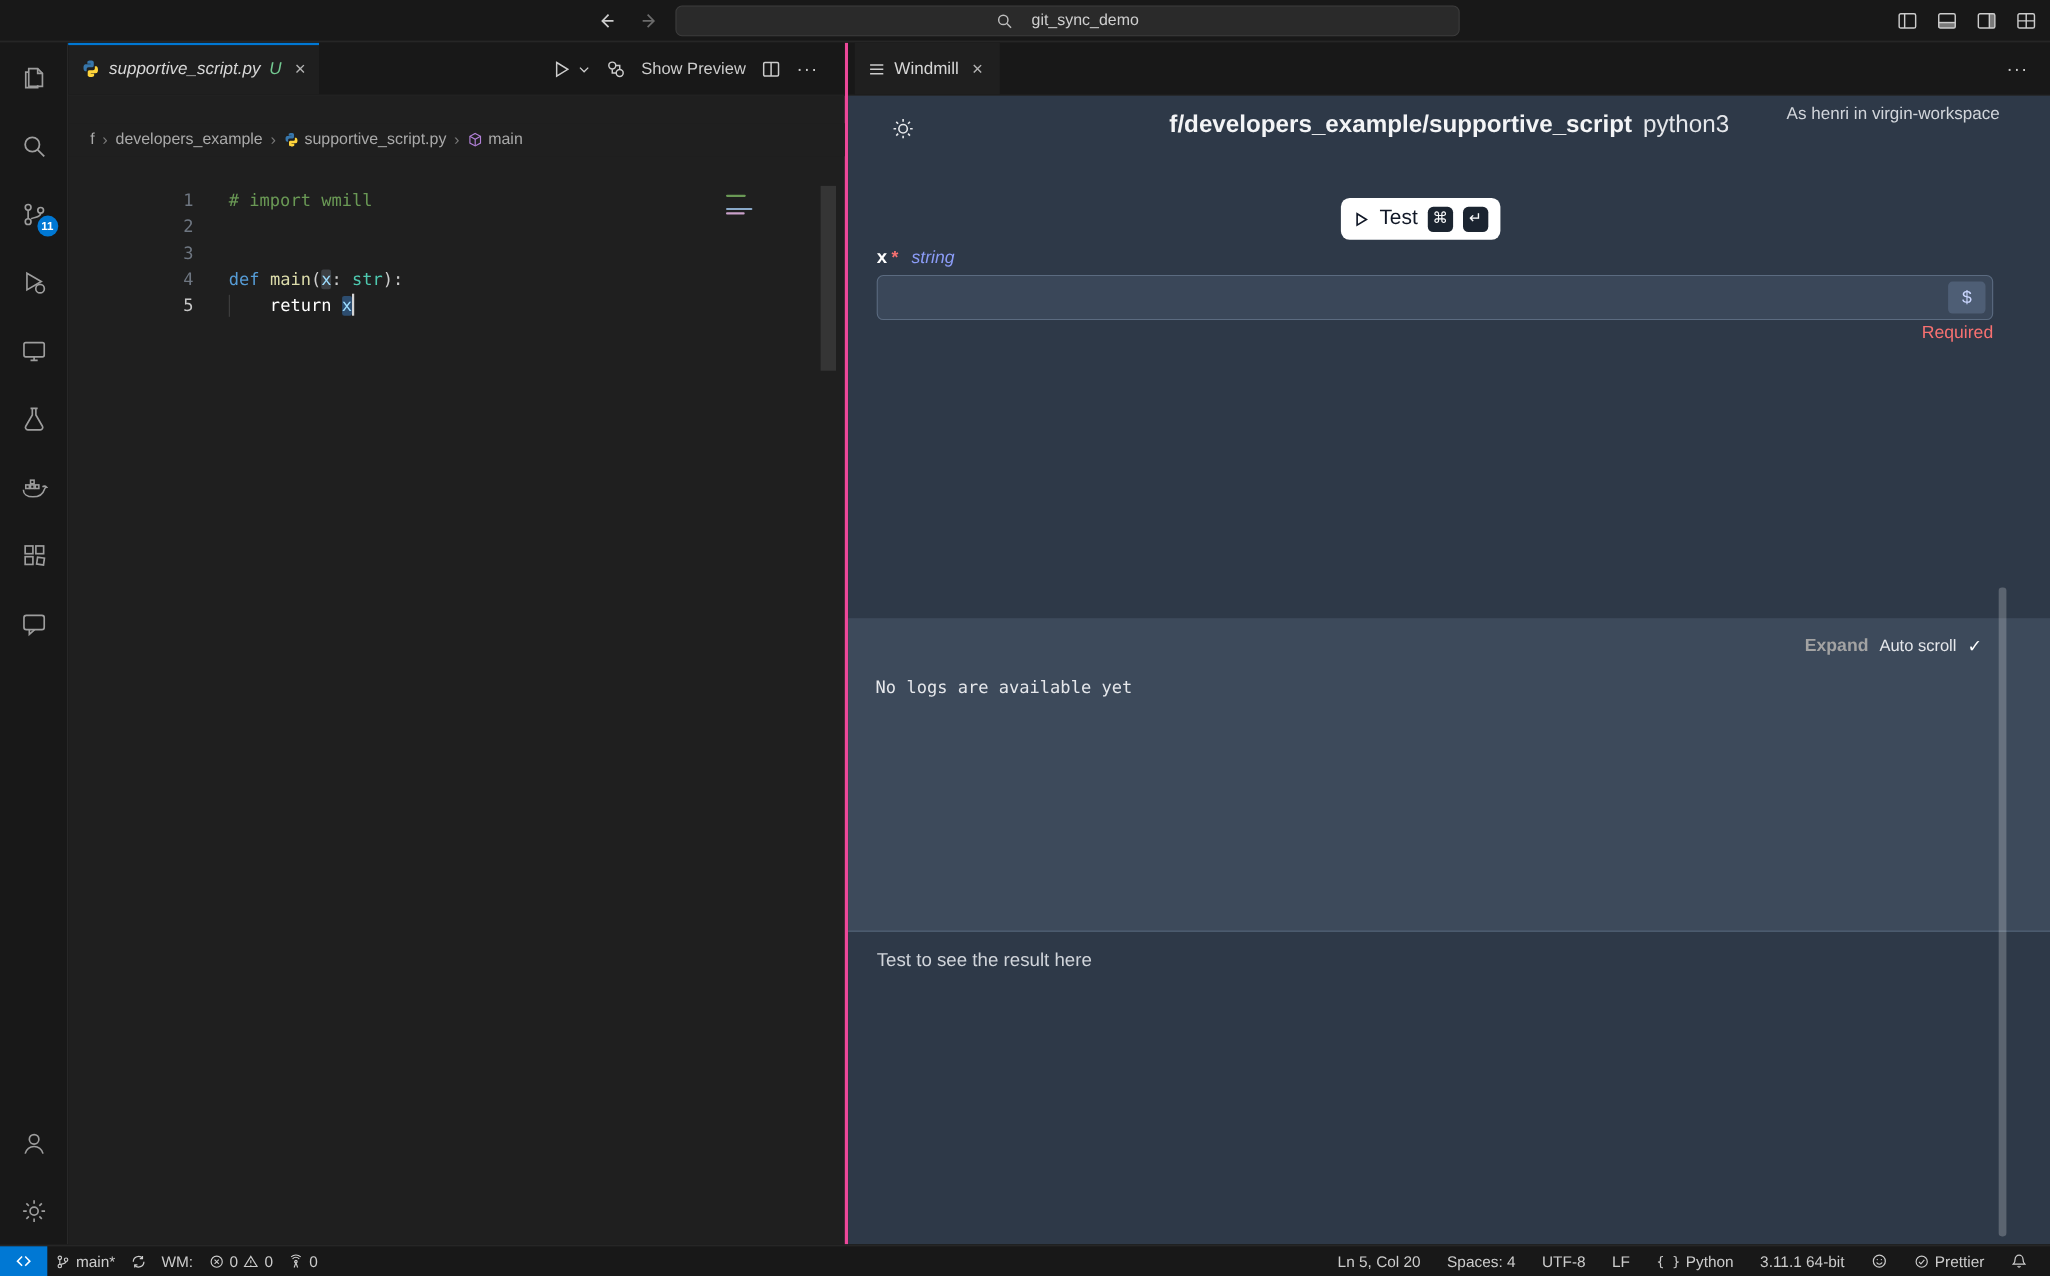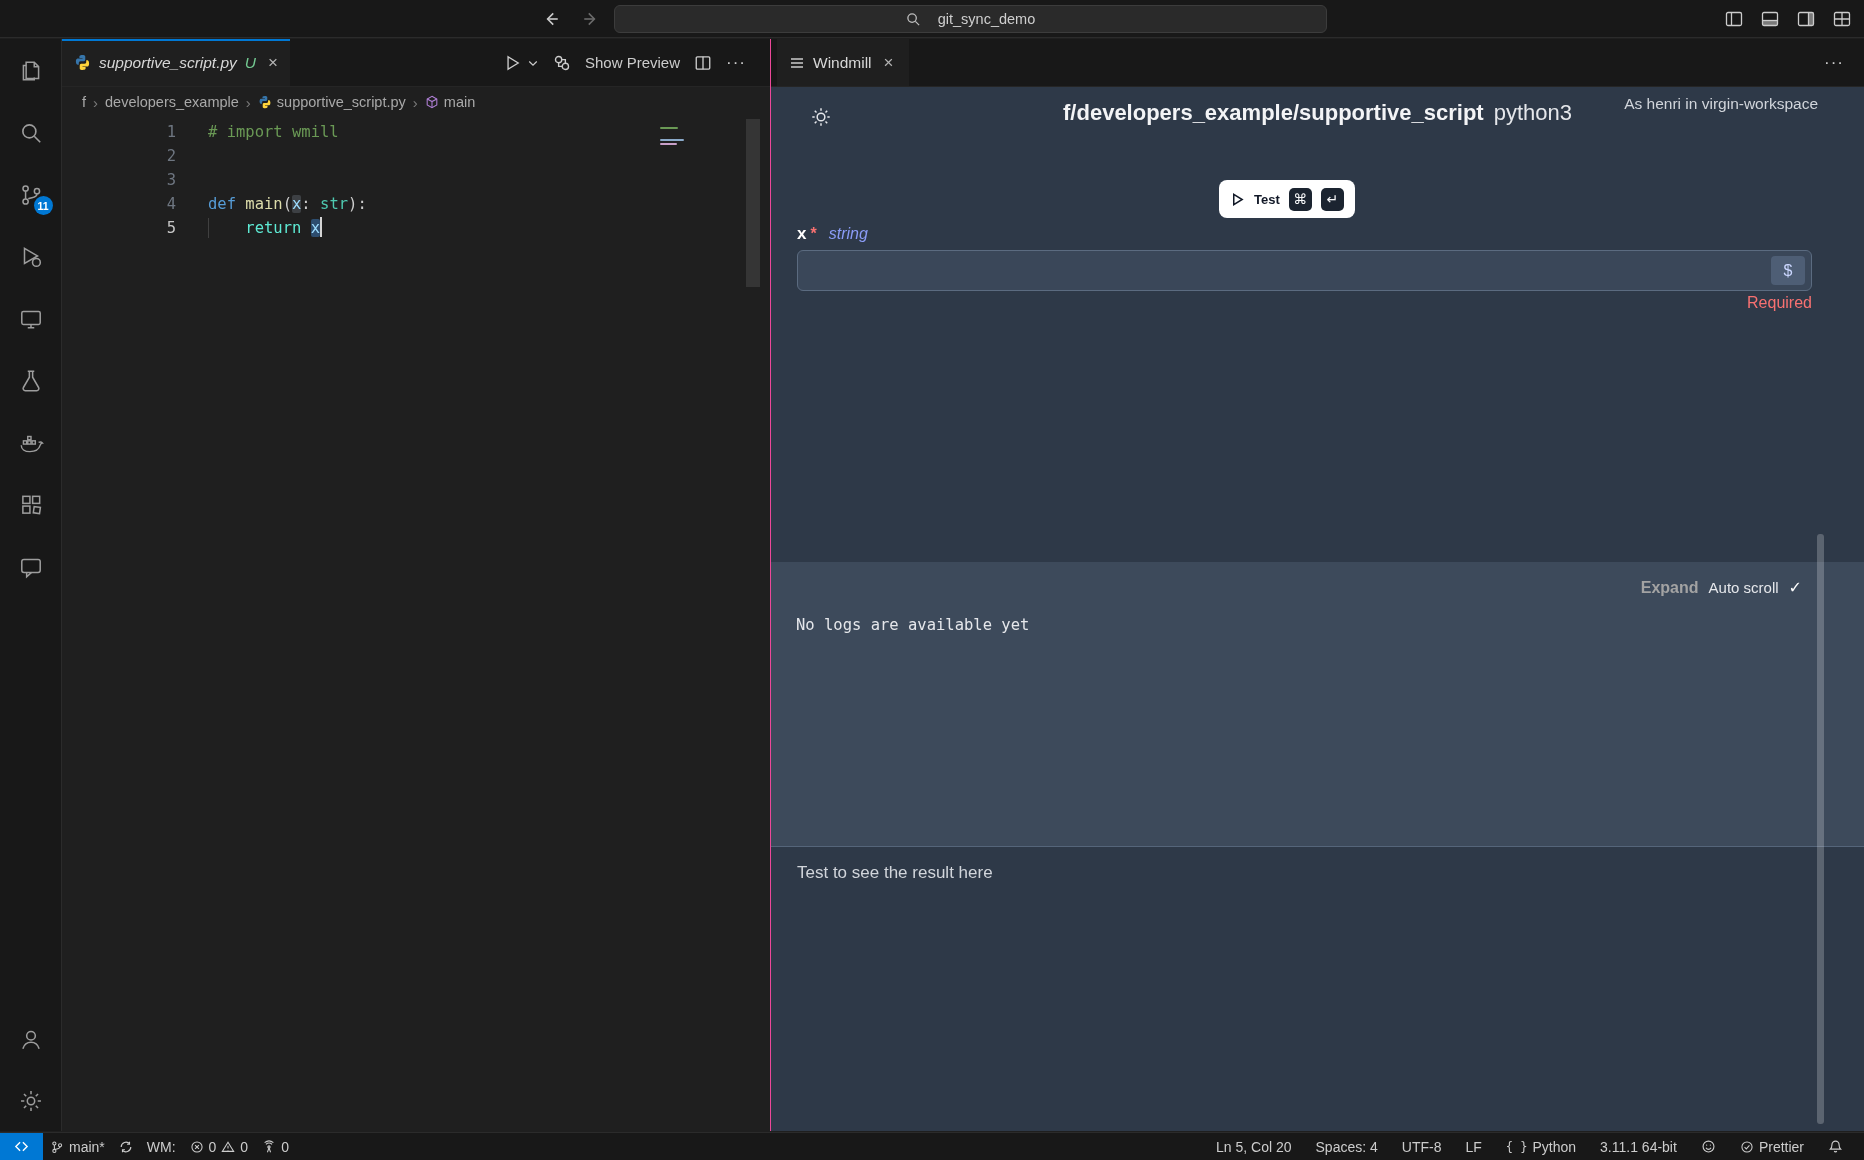--- a/index.html
+++ b/index.html
@@ -17,21 +17,21 @@
   
   .main { position:absolute; top:39px; left:0; right:0; bottom:29px; display:flex; }
 
   
   .activitybar { width:62px; background:#181818; border-right:1px solid #2b2b2b; display:flex; flex-direction:column; align-items:center; padding-top:8px; }
   .ab-item { position:relative; width:48px; height:48px; margin-bottom:14px; display:flex; align-items:center; justify-content:center; }
   .ab-spacer { flex:1; }
   .ab-badge { position:absolute; right:2px; bottom:4px; min-width:19px; height:19px; border-radius:10px; background:#0078d4; color:#fff; font-size:10.5px; display:flex; align-items:center; justify-content:center; font-weight:bold; padding:0 3px; }
 
   
-  .editor-group { width:709px; background:#1f1f1f; border-right:1px solid #ec4899; display:flex; flex-direction:column; }
+  .editor-group { width:709px; background:#1f1f1f; border-right:3px solid #ec4899; display:flex; flex-direction:column;gap:25px; }
   .tabbar { height:48px; background:#181818; border-bottom:1px solid #252525; display:flex; align-items:stretch; position:relative; }
   .tab { position:relative; background:#1f1f1f; display:flex; align-items:center; gap:8px; padding:0 12px; font-size:15.5px; }
   .tab .topline { position:absolute; top:0; left:0; right:0; height:2px; background:#0078d4; }
   .tab-title { font-style:italic; color:#d7d7d7; }
   .tab-git { font-style:italic; color:#73C991; }
   .tab-close { color:#b4b4b4; font-size:17px; margin-left:4px; cursor:default; }
   .tab-actions { margin-left:auto; display:flex; align-items:center; gap:14px; padding-right:24px; color:#cccccc; }
   .tab-actions .txt { font-size:15px; }
   .more-dots { font-size:17px; letter-spacing:1px; color:#cccccc; }
 
@@ -40,21 +40,21 @@
   .bc-item { display:flex; align-items:center; gap:5px; }
 
   .code-area { position:relative; flex:1; padding-top:3px; overflow:hidden; }
   .code-line { display:flex; height:24px; line-height:24px; font-size:15.5px; }
   .line-num { width:114px; text-align:right; color:#6e7681; font-family:"DejaVu Sans Mono",monospace; user-select:none; }
   .line-num.active { color:#c6c6c6; }
   .line-code { position:relative; margin-left:32px; white-space:pre; font-family:"DejaVu Sans Mono",monospace; color:#cccccc; }
   .indent-guide { position:absolute; left:0; top:2px; bottom:2px; border-left:1px solid #404040; }
   .tok-comment { color:#6A9955; }
   .tok-kw { color:#569CD6; }
-  .tok-kw2 { color:#5eead4; }
+  .tok-kw2 { color:#ffffff; }
   .tok-fn { color:#DCDCAA; }
   .tok-var { color:#9CDCFE; }
   .tok-type { color:#4EC9B0; }
   .tok-plain { color:#cccccc; }
   .hl-gray { background:rgba(110,118,129,.38); border-radius:2px; }
   .hl-blue { background:rgba(56,114,176,.55); border-radius:2px; }
   .caret { display:inline-block; width:2px; height:20px; background:#d4d4d4; vertical-align:-4px; }
   .minimap { position:absolute; left:595px; top:6px; width:30px; height:64px; }
   .minimap .mbar { position:absolute; height:2px; border-radius:1px; }
   .editor-scroll-thumb { position:absolute; left:684px; top:2px; width:14px; height:168px; background:rgba(110,110,110,.28); }
@@ -70,21 +70,21 @@
   .wv-title .path { font-weight:700; }
   .wv-title .lang { font-weight:500; color:#e5e7eb; margin-left:10px; }
   .wv-context { position:absolute; right:46px; top:8px; font-size:15.5px; color:#d1d5db; }
   .lockfile-box { position:absolute; right:18px; top:42px; width:320px; height:56px; border:1.5px solid #43a854; border-radius:4px; display:flex; align-items:center; padding:0 14px; gap:12px; }
   .lf-infer { font-weight:700; font-size:16px; color:#f9fafb; white-space:nowrap; }
   .toggle { position:relative; width:38px; height:19px; border-radius:10px; background:#46556a; flex:0 0 auto; }
   .toggle .knob { position:absolute; left:1px; top:1px; width:17px; height:17px; border-radius:50%; background:#eef2f7; }
   .lf-use { font-size:16px; color:#9ca3af; white-space:nowrap; }
 
   .test-btn { position:absolute; left:448px; top:93px; height:38px; background:#ffffff; border:none; border-radius:8px; display:flex; align-items:center; gap:9px; padding:0 11px; cursor:pointer; }
-  .test-btn .lbl { color:#111827; font-size:13px; font-weight:700; }
+  .test-btn .lbl { color:#111827; font-size:19px; font-weight:400; }
   .keycap { width:23px; height:23px; background:#1b2430; border-radius:5px; color:#f9fafb; display:flex; align-items:center; justify-content:center; font-size:14px; font-family:"DejaVu Sans",sans-serif; }
 
   .field-label { position:absolute; left:26px; top:137px; font-size:16px; display:flex; align-items:baseline; gap:4px; }
   .fl-name { color:#ffffff; font-weight:700; font-size:17px; }
   .fl-star { color:#f87171; font-weight:700; }
   .fl-type { color:#8b9cf7; font-style:italic; margin-left:8px; }
   .wv-input-wrap { position:absolute; left:26px; right:52px; top:163px; height:41px; background:#3a4759; border:1px solid #5b6b80; border-radius:6px; display:flex; align-items:center; padding:0 6px; }
   .wv-input { flex:1; background:transparent; border:none; outline:none; color:#e5e7eb; font-size:16px; height:100%; }
   .dollar-btn { width:34px; height:29px; background:#4e5e75; border:none; border-radius:4px; color:#cbd7ff; font-size:16px; display:flex; align-items:center; justify-content:center; cursor:pointer; }
   .required-msg { position:absolute; right:52px; top:207px; color:#f87171; font-size:16px; }

